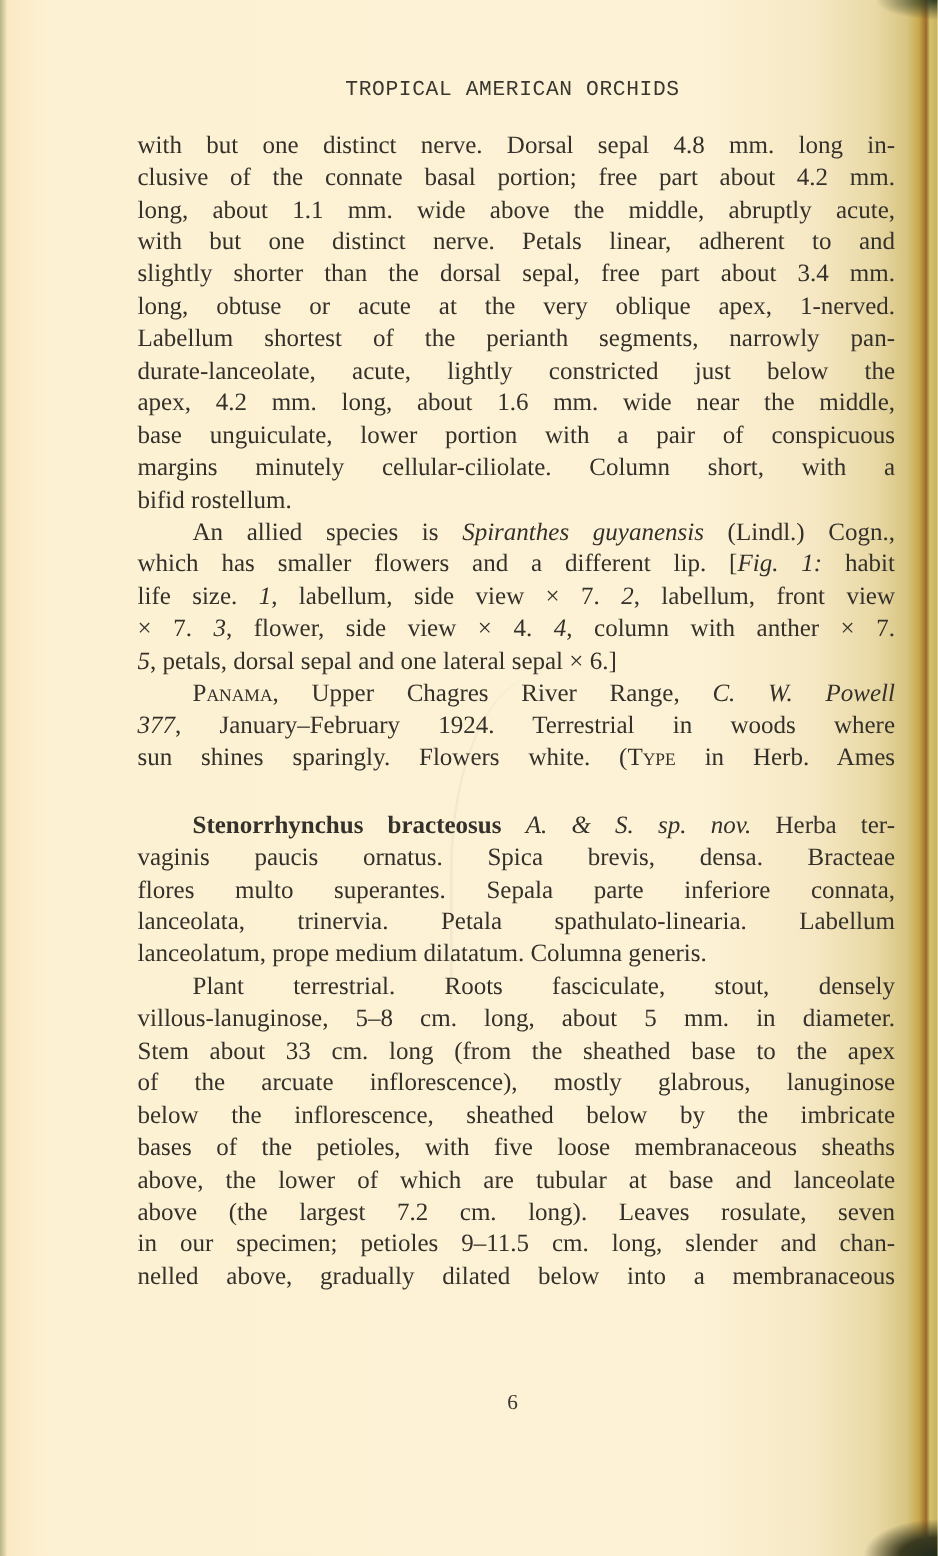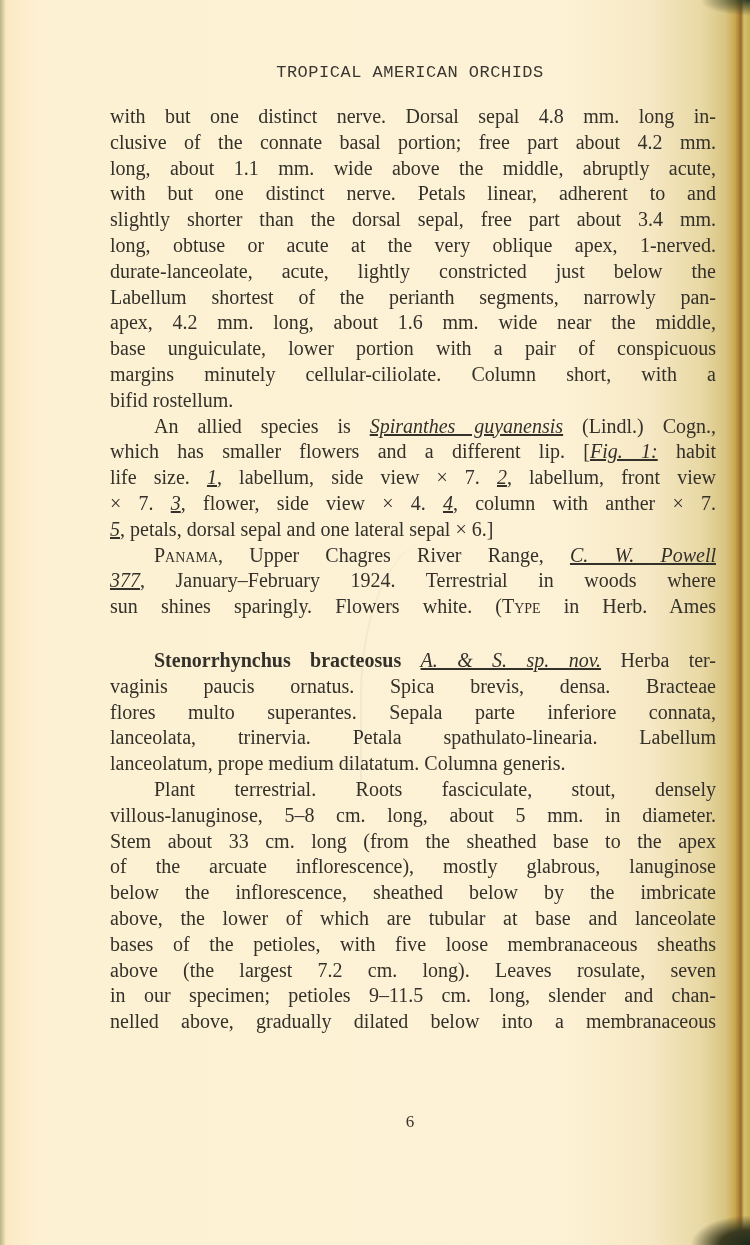--- a/index.html
+++ b/index.html
@@ -64,21 +64,21 @@
     }
     .line.last {
       text-align-last: left;
     }
     .line.indent {
       padding-left: 44px;
     }
     .gap {
       height: 28px;
     }
-    i, .it { font-style: italic; text-decoration: underline; }
+    i, .it { font-style: italic; }
     .sc { font-variant: small-caps; }
     .bold { font-weight: bold; }
     .page-number {
       position: absolute;
       top: 1112px;
       left: 395px;
       width: 30px;
       text-align: center;
       font-family: "Liberation Serif", serif;
       font-size: 17px;
@@ -105,22 +105,22 @@
 
   <div class="text-block">
 
     <div>
       <div class="line">with but one distinct nerve. Dorsal sepal 4.8 mm. long in-</div>
       <div class="line">clusive of the connate basal portion; free part about 4.2 mm.</div>
       <div class="line">long, about 1.1 mm. wide above the middle, abruptly acute,</div>
       <div class="line">with but one distinct nerve. Petals linear, adherent to and</div>
       <div class="line">slightly shorter than the dorsal sepal, free part about 3.4 mm.</div>
       <div class="line">long, obtuse or acute at the very oblique apex, 1-nerved.</div>
+      <div class="line">Labellum shortest of the perianth segments, narrowly pan-</div>
       <div class="line">durate-lanceolate, acute, lightly constricted just below the</div>
-      <div class="line">Labellum shortest of the perianth segments, narrowly pan-</div>
       <div class="line">apex, 4.2 mm. long, about 1.6 mm. wide near the middle,</div>
       <div class="line">base unguiculate, lower portion with a pair of conspicuous</div>
       <div class="line">margins minutely cellular-ciliolate. Column short, with a</div>
       <div class="line last">bifid rostellum.</div>
     </div>
 
     <div>
       <div class="line indent">
         <span>An allied species is </span><span class="it">Spiranthes guyanensis</span><span> (Lindl.) Cogn.,</span>
       </div>
@@ -161,22 +161,22 @@
       <div class="line">lanceolata, trinervia. Petala spathulato-linearia. Labellum</div>
       <div class="line last">lanceolatum, prope medium dilatatum. Columna generis.</div>
     </div>
 
     <div>
       <div class="line indent">Plant terrestrial. Roots fasciculate, stout, densely</div>
       <div class="line">villous-lanuginose, 5–8 cm. long, about 5 mm. in diameter.</div>
       <div class="line">Stem about 33 cm. long (from the sheathed base to the apex</div>
       <div class="line">of the arcuate inflorescence), mostly glabrous, lanuginose</div>
       <div class="line">below the inflorescence, sheathed below by the imbricate</div>
+      <div class="line">bases of the petioles, with five loose membranaceous sheaths</div>
       <div class="line">above, the lower of which are tubular at base and lanceolate</div>
-      <div class="line">bases of the petioles, with five loose membranaceous sheaths</div>
       <div class="line">above (the largest 7.2 cm. long). Leaves rosulate, seven</div>
       <div class="line">in our specimen; petioles 9–11.5 cm. long, slender and chan-</div>
       <div class="line">nelled above, gradually dilated below into a membranaceous</div>
     </div>
   </div>
 
   <div class="page-number">6</div>
 </div>
 
 </body></html>

